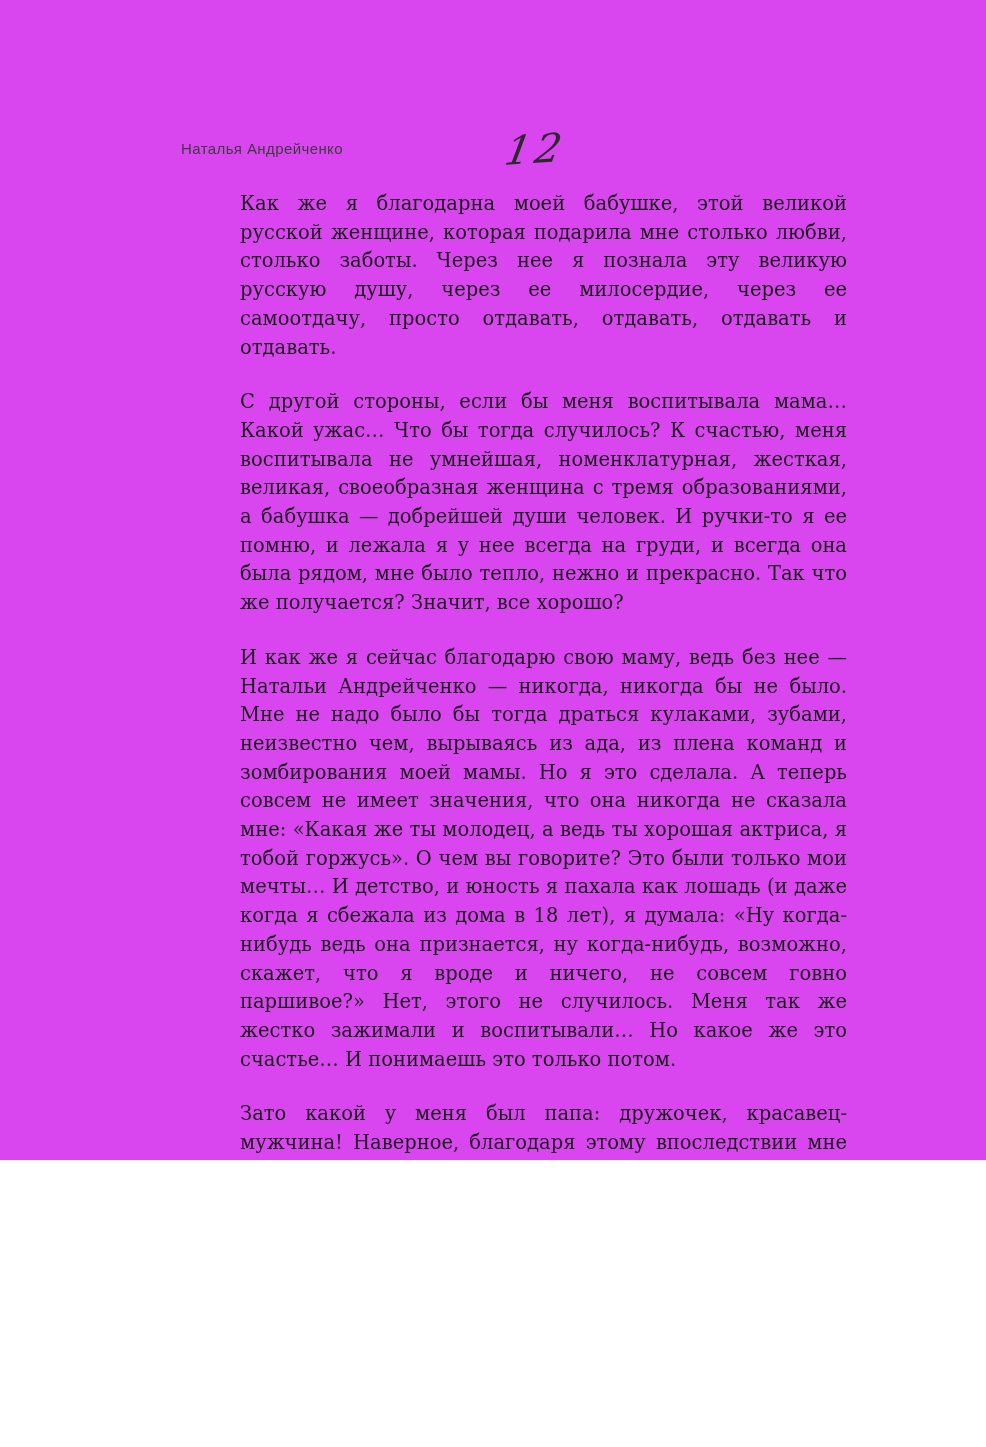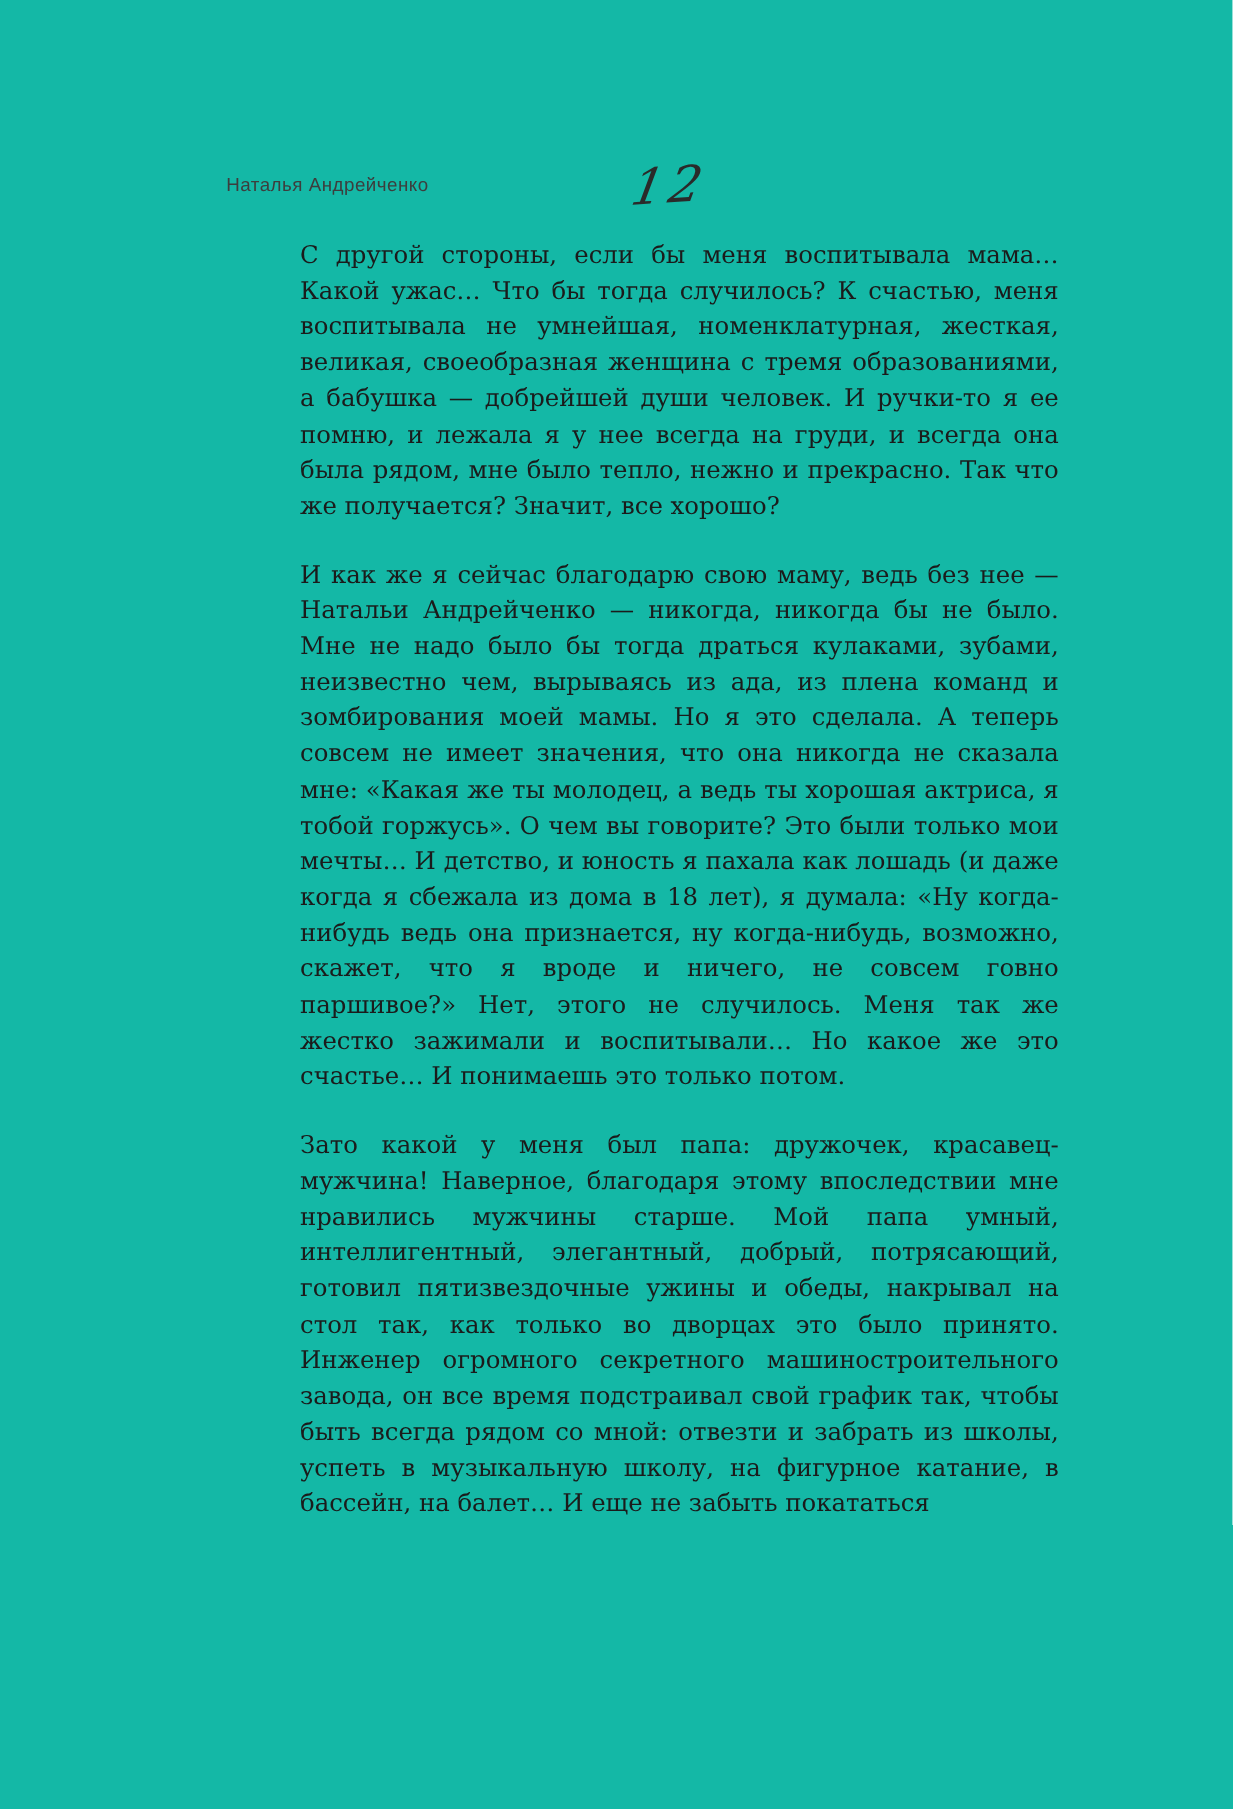--- a/index.html
+++ b/index.html
@@ -3,22 +3,22 @@
 <meta charset="utf-8">
 <style>
   html, body {
     margin: 0;
     padding: 0;
     background: #ffffff;
   }
   .page {
     position: relative;
     width: 986px;
-    height: 1447px;
-    background: #14b8a6;
+    height: 1160px;
+    background: #d946ef;
     overflow: hidden;
     font-family: "DejaVu Serif", serif;
     color: #1b1b1b;
   }
   .running-header {
     position: absolute;
     top: 140px;
     left: 181px;
     font-family: "Liberation Sans", sans-serif;
     font-size: 15px;
@@ -57,18 +57,19 @@
 </head>
 <body>
 
 <div class="page">
 
   <div class="running-header">Наталья Андрейченко</div>
 
   <div class="page-number">12</div>
 
   <div class="body-text">
+    <p>Как же я благодарна моей бабушке, этой великой русской женщине, которая подарила мне столько любви, столько заботы. Через нее я познала эту великую русскую душу, через ее милосердие, через ее самоотдачу, просто отдавать, отдавать, отдавать и отдавать.</p>
     <p>С другой стороны, если бы меня воспитывала мама… Какой ужас… Что бы тогда случилось? К счастью, меня воспитывала не умнейшая, номенклатурная, жесткая, великая, своеобразная женщина с тремя образованиями, а бабушка — добрейшей души человек. И ручки-то я ее помню, и лежала я у нее всегда на груди, и всегда она была рядом, мне было тепло, нежно и прекрасно. Так что же получается? Значит, все хорошо?</p>
     <p>И как же я сейчас благодарю свою маму, ведь без нее — Натальи Андрейченко — никогда, никогда бы не было. Мне не надо было бы тогда драться кулаками, зубами, неизвестно чем, вырываясь из ада, из плена команд и зомбирования моей мамы. Но я это сделала. А теперь совсем не имеет значения, что она никогда не сказала мне: «Какая же ты молодец, а ведь ты хорошая актриса, я тобой горжусь». О чем вы говорите? Это были только мои мечты… И детство, и юность я пахала как лошадь (и даже когда я сбежала из дома в 18 лет), я думала: «Ну когда-нибудь ведь она признается, ну когда-нибудь, возможно, скажет, что я вроде и ничего, не совсем говно паршивое?» Нет, этого не случилось. Меня так же жестко зажимали и воспитывали… Но какое же это счастье… И понимаешь это только потом.</p>
     <p>Зато какой у меня был папа: дружочек, красавец-мужчина! Наверное, благодаря этому впоследствии мне нравились мужчины старше. Мой папа умный, интеллигентный, элегантный, добрый, потрясающий, готовил пятизвездочные ужины и обеды, накрывал на стол так, как только во дворцах это было принято. Инженер огромного секретного машиностроительного завода, он все время подстраивал свой график так, чтобы быть всегда рядом со мной: отвезти и забрать из школы, успеть в музыкальную школу, на фигурное катание, в бассейн, на балет… И еще не забыть покататься</p>
   </div>
 
 </div>
 
 </body></html>

